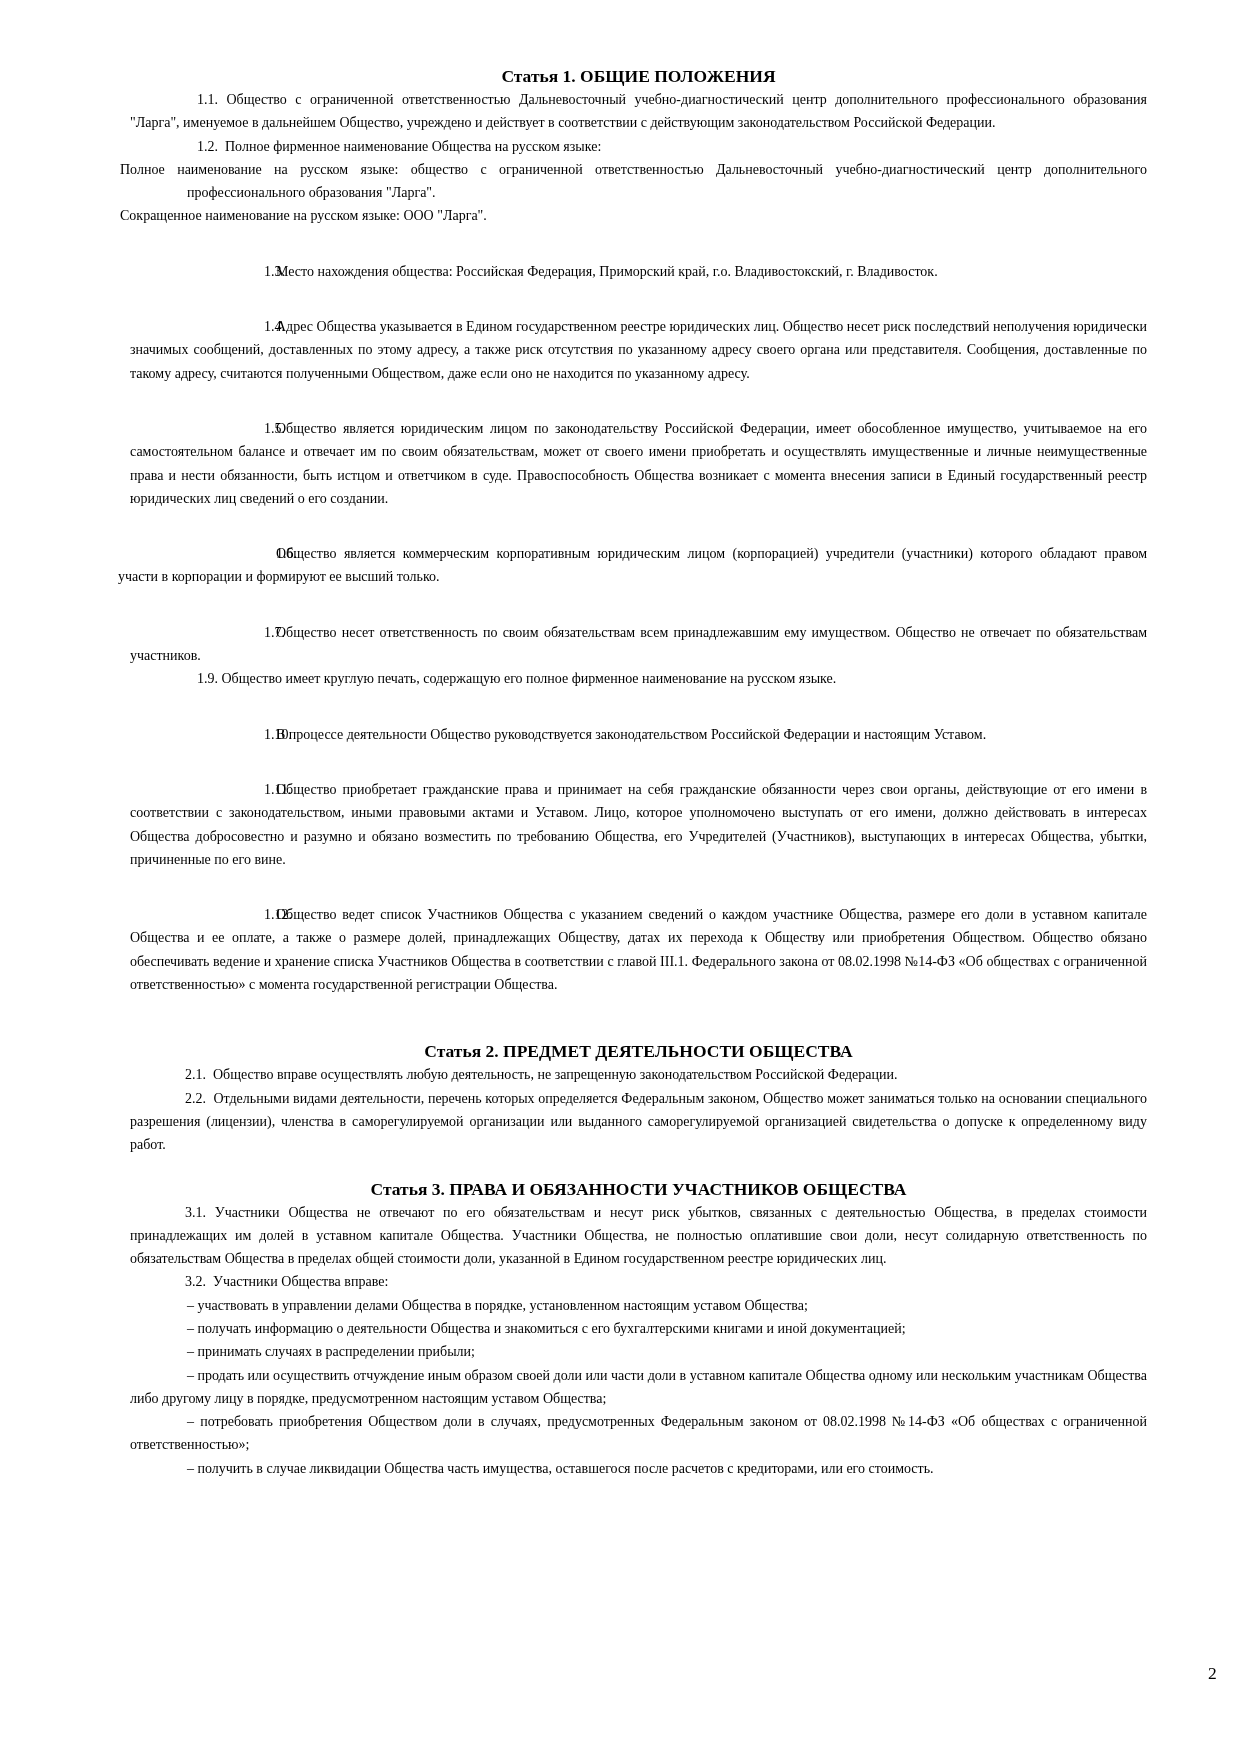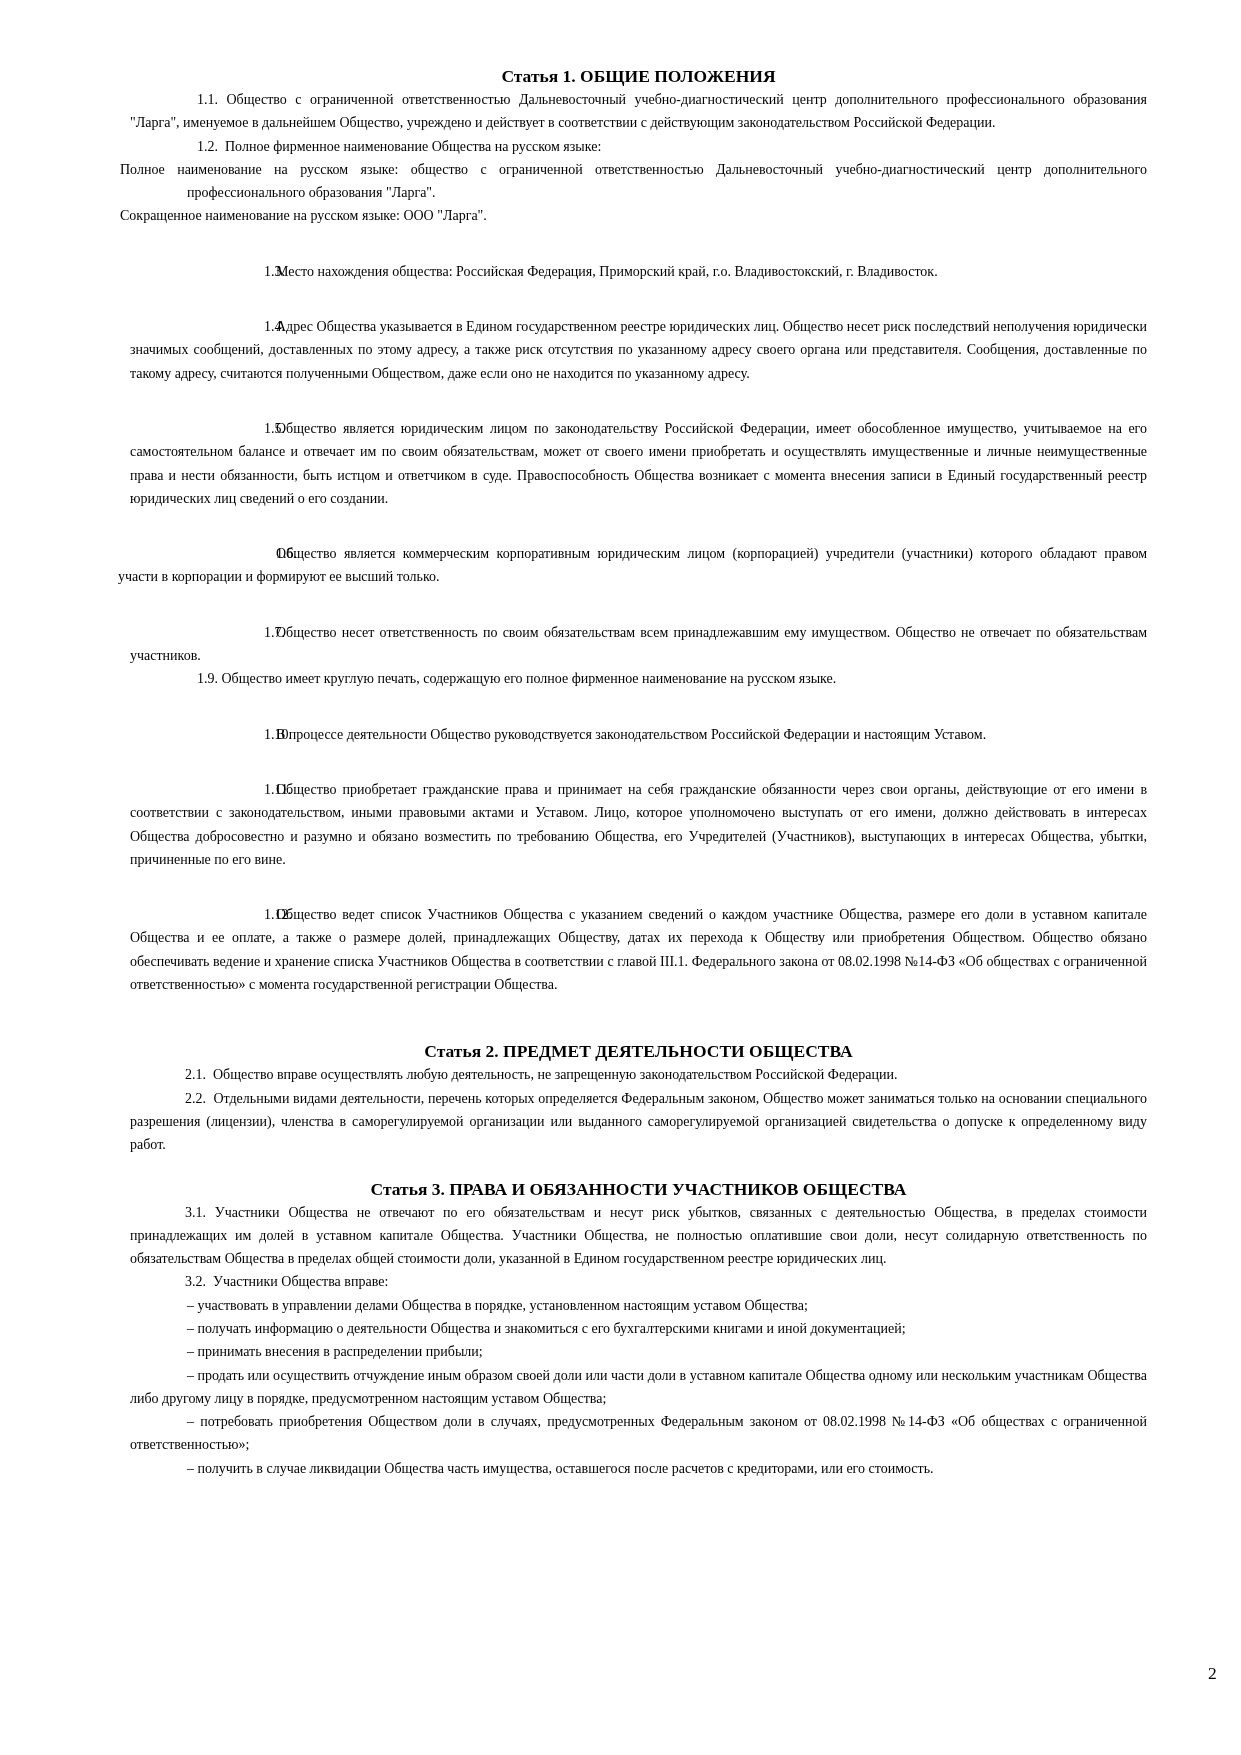--- a/index.html
+++ b/index.html
@@ -103,19 +103,19 @@
   <div class="gap2"></div>
 
   <h2 class="heading">Статья 3. ПРАВА И ОБЯЗАННОСТИ УЧАСТНИКОВ ОБЩЕСТВА</h2>
 
   <p class="p" style="text-indent:55px;"><span>3.1.</span> <span>Участники Общества не отвечают по его обязательствам и несут риск убытков, связанных с деятельностью Общества, в пределах стоимости принадлежащих им долей в уставном капитале Общества. Участники Общества, не полностью оплатившие свои доли, несут солидарную ответственность по обязательствам Общества в пределах общей стоимости доли, указанной в Едином государственном реестре юридических лиц.</span></p>
 
   <p class="p" style="text-indent:55px;"><span>3.2.</span>&nbsp; <span>Участники Общества вправе:</span></p>
 
   <p class="p" style="text-indent:57px;">– участвовать в управлении делами Общества в порядке, установленном настоящим уставом Общества;</p>
   <p class="p" style="text-indent:57px;">– получать информацию о деятельности Общества и знакомиться с его бухгалтерскими книгами и иной документацией;</p>
-  <p class="p" style="text-indent:57px;">– принимать внесения в распределении прибыли;</p>
+  <p class="p" style="text-indent:57px;">– принимать случаях в распределении прибыли;</p>
   <p class="p" style="text-indent:57px;">– продать или осуществить отчуждение иным образом своей доли или части доли в уставном капитале Общества одному или нескольким участникам Общества либо другому лицу в порядке, предусмотренном настоящим уставом Общества;</p>
   <p class="p" style="text-indent:57px;">– потребовать приобретения Обществом доли в случаях, предусмотренных Федеральным законом от 08.02.1998 №14-ФЗ «Об обществах с ограниченной ответственностью»;</p>
   <p class="p" style="text-indent:57px;">– получить в случае ликвидации Общества часть имущества, оставшегося после расчетов с кредиторами, или его стоимость.</p>
 </div>
 
 <div class="page-number">2</div>
 
 </body></html>

